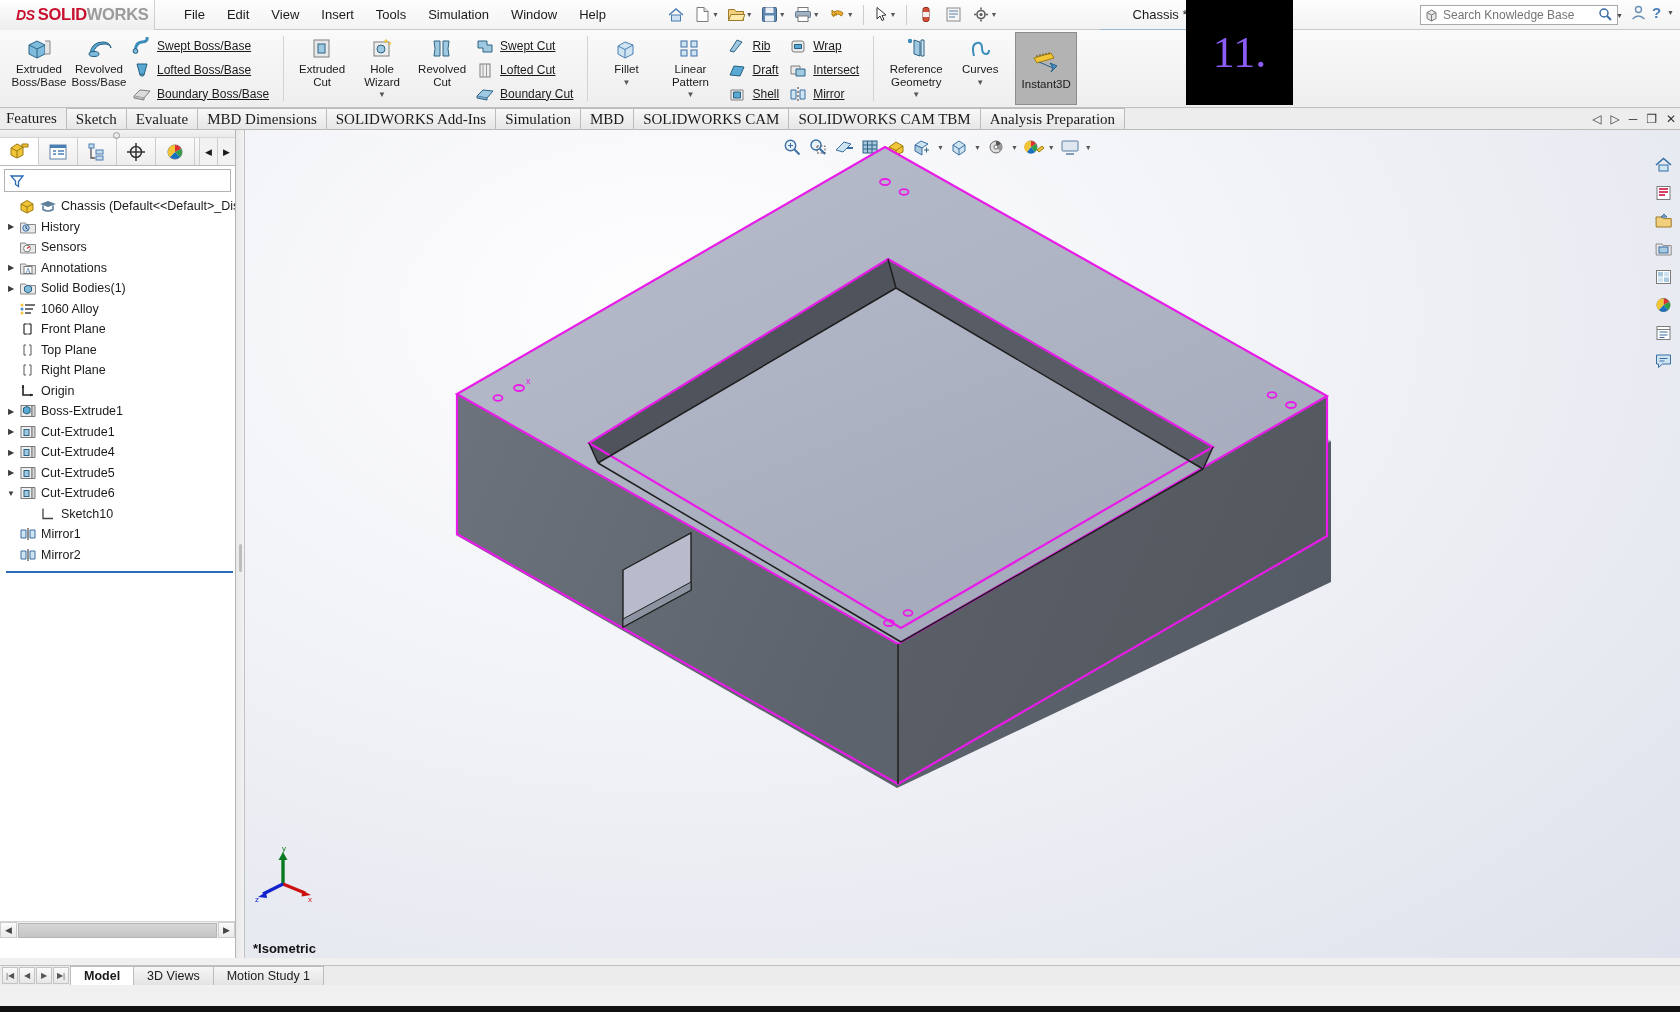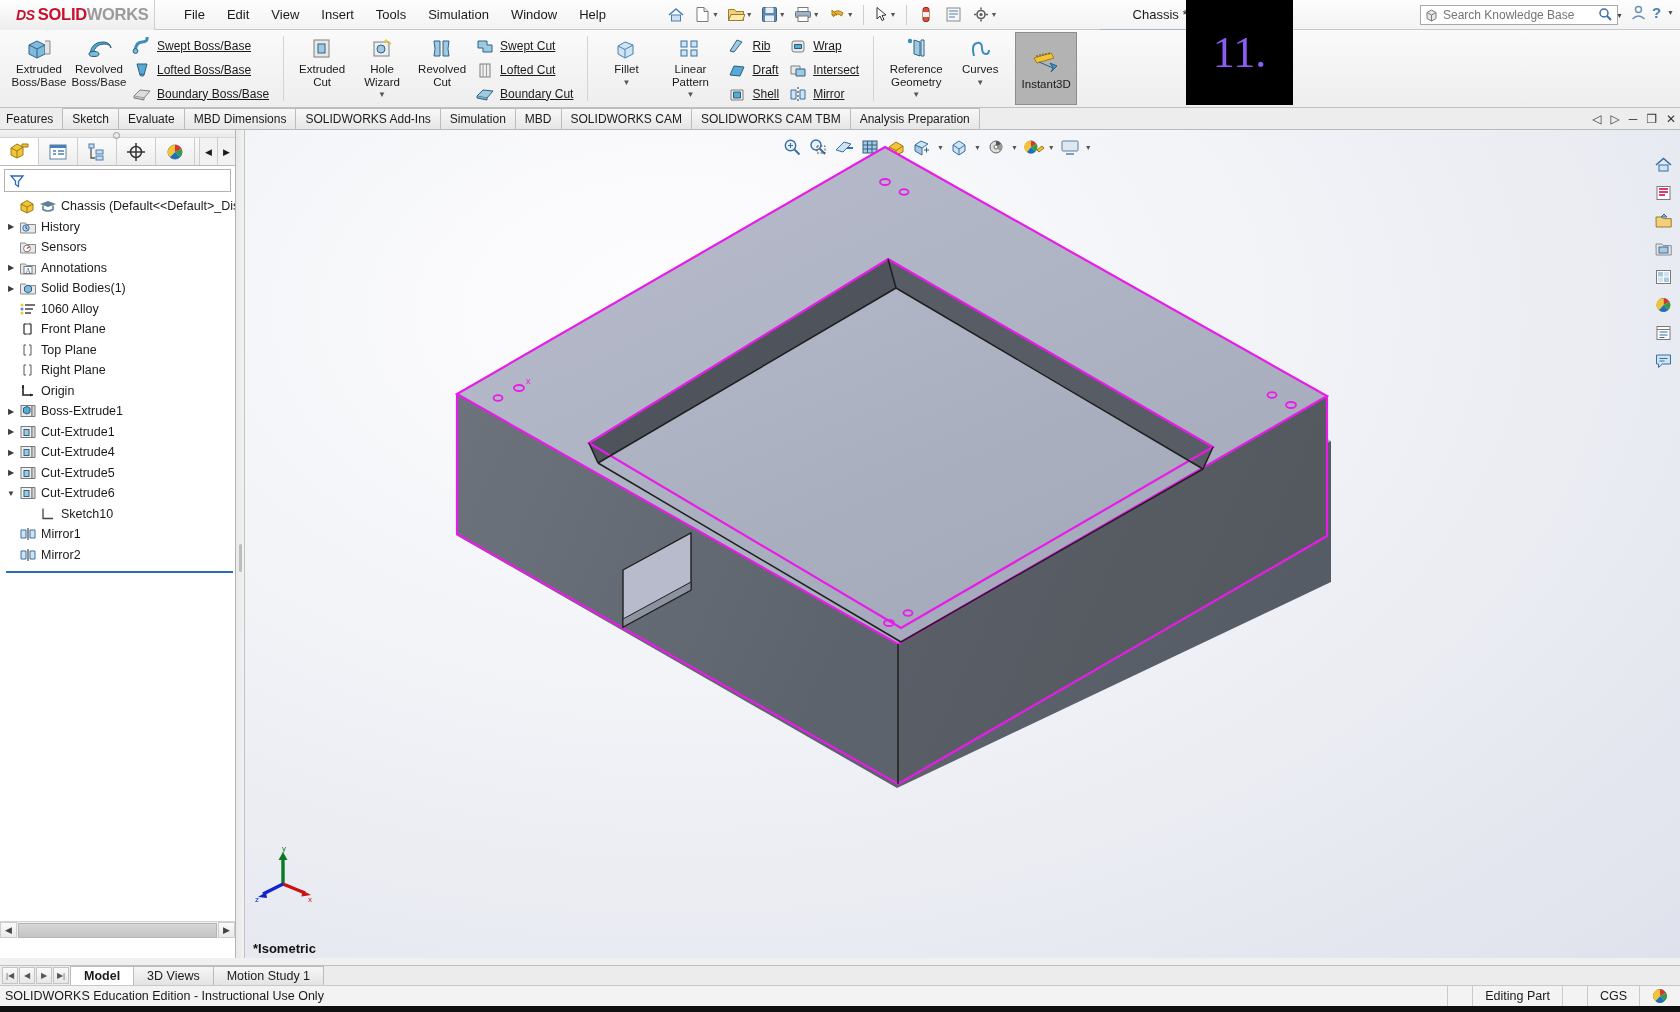--- a/index.html
+++ b/index.html
@@ -106,23 +106,23 @@
   .instant3d .ic { height:30px; display:flex; align-items:center; }
 
   
   .tabbar {
     position:absolute; left:0; top:108px; width:1680px; height:22px;
     background:#ededed; display:flex; align-items:flex-end;
     border-bottom:1px solid #b9b9b9;
   }
   .ctab {
     height:21px; padding:0 9px; display:flex; align-items:center;
-    font-size:12px; border:1px solid #bcbcbc; border-bottom:none;
+    font-size:15px; border:1px solid #bcbcbc; border-bottom:none;
     background:linear-gradient(#f8f8f8,#e6e6e6); margin-right:-1px;
-    cursor:default; white-space:nowrap;
+    cursor:default; white-space:nowrap;font-family:Liberation Serif, serif;
   }
   .ctab.plain {
     border:none; background:transparent; padding-left:6px; padding-right:10px;
   }
   .win-ctrls {
     position:absolute; right:4px; top:0; height:22px; display:flex;
     align-items:center; gap:9px; font-size:12px; color:#333;
   }
 
   
@@ -1218,34 +1218,16 @@
       <div>|◀</div>
       <div>◀</div>
       <div>▶</div>
       <div>▶|</div>
     </div>
     <div class="btab active">Model</div>
     <div class="btab">3D Views</div>
     <div class="btab">Motion Study 1</div>
   </div>
 
-  <div class="statusbar">
-    <div class="status-left">SOLIDWORKS Education Edition - Instructional Use Only</div>
-    <div class="status-right">
-      <div class="status-cell"></div>
-      <div class="status-cell">Editing Part</div>
-      <div class="status-cell"></div>
-      <div class="status-cell">CGS</div>
-      <div class="status-cell">
-        <svg width="16" height="16" viewBox="0 0 16 16">
-            <circle cx="8" cy="8" r="6.5" fill="#ddd" stroke="#666"></circle>
-            <path d="M8 8 L8 1.5 A6.5 6.5 0 0 1 13.5 5 Z" fill="#e03131"></path>
-            <path d="M8 8 L13.5 5 A6.5 6.5 0 0 1 12.5 13 Z" fill="#2f9e44"></path>
-            <path d="M8 8 L12.5 13 A6.5 6.5 0 0 1 3.5 13 Z" fill="#1971c2"></path>
-            <path d="M8 8 L3.5 13 A6.5 6.5 0 0 1 8 1.5 Z" fill="#f2c438"></path>
-          </svg>
-      </div>
-    </div>
-  </div>
 
   <div class="taskbar"></div>
 
 </div>
 
 </body></html>

